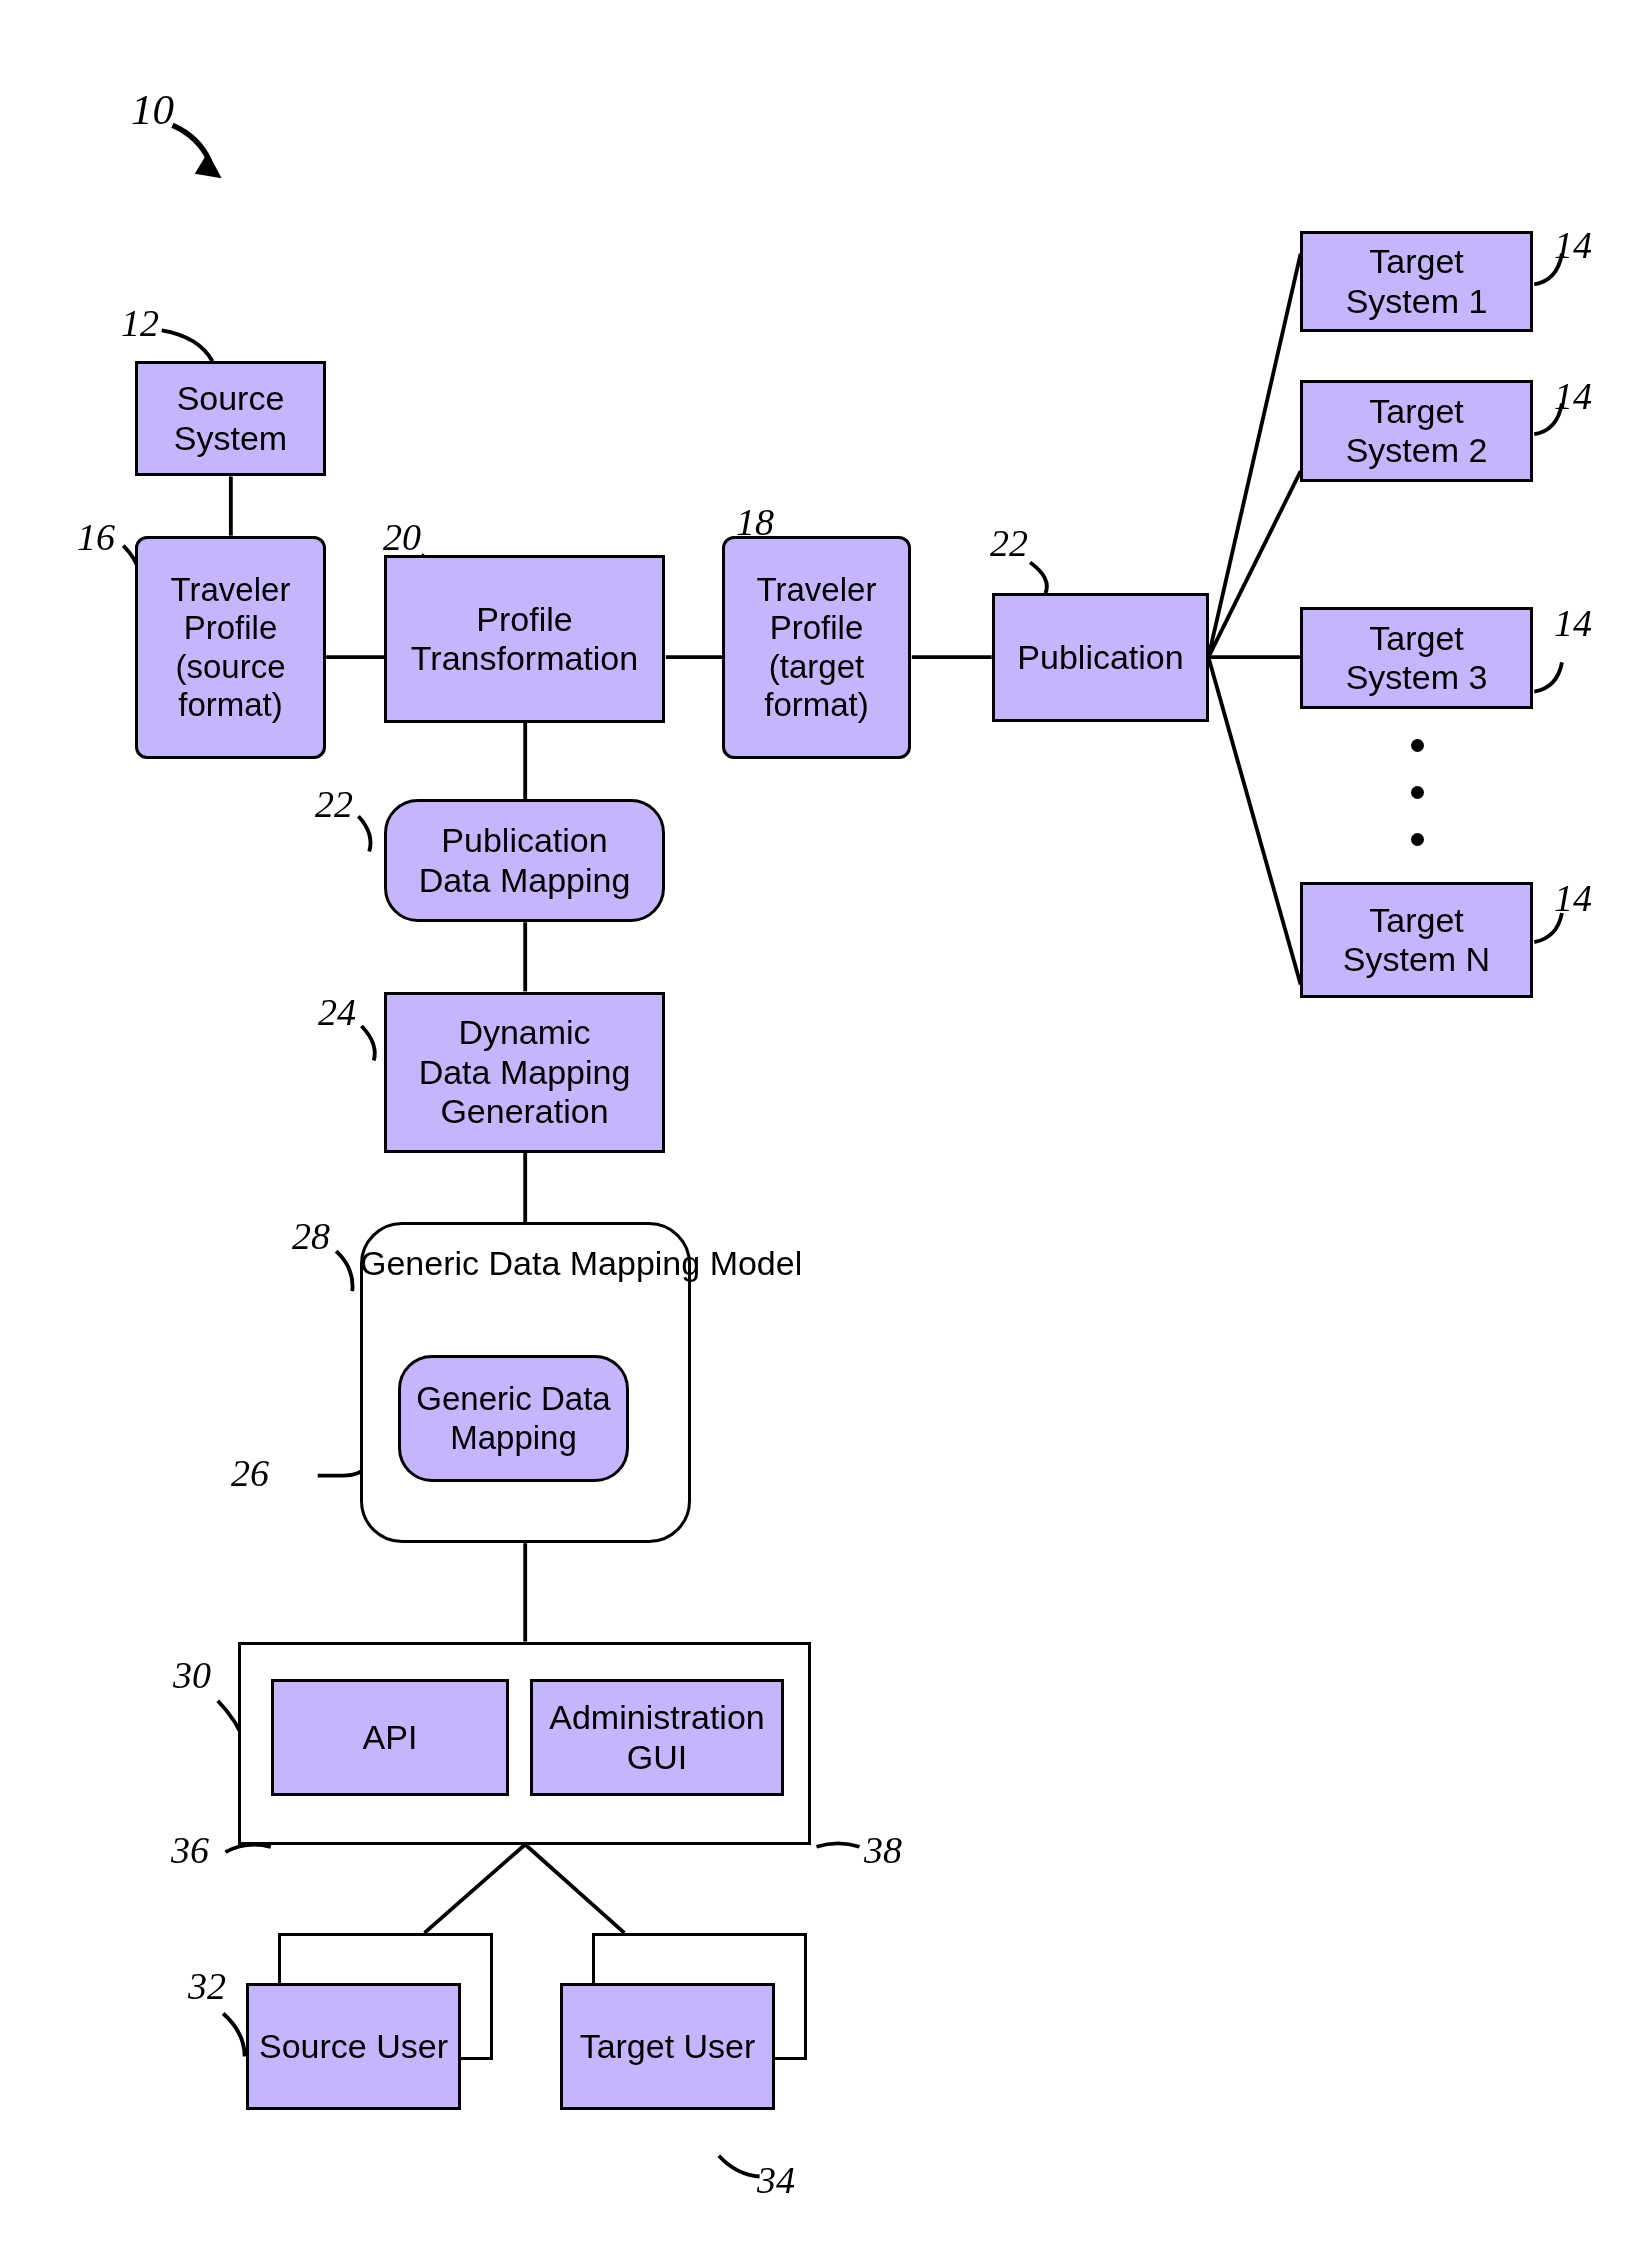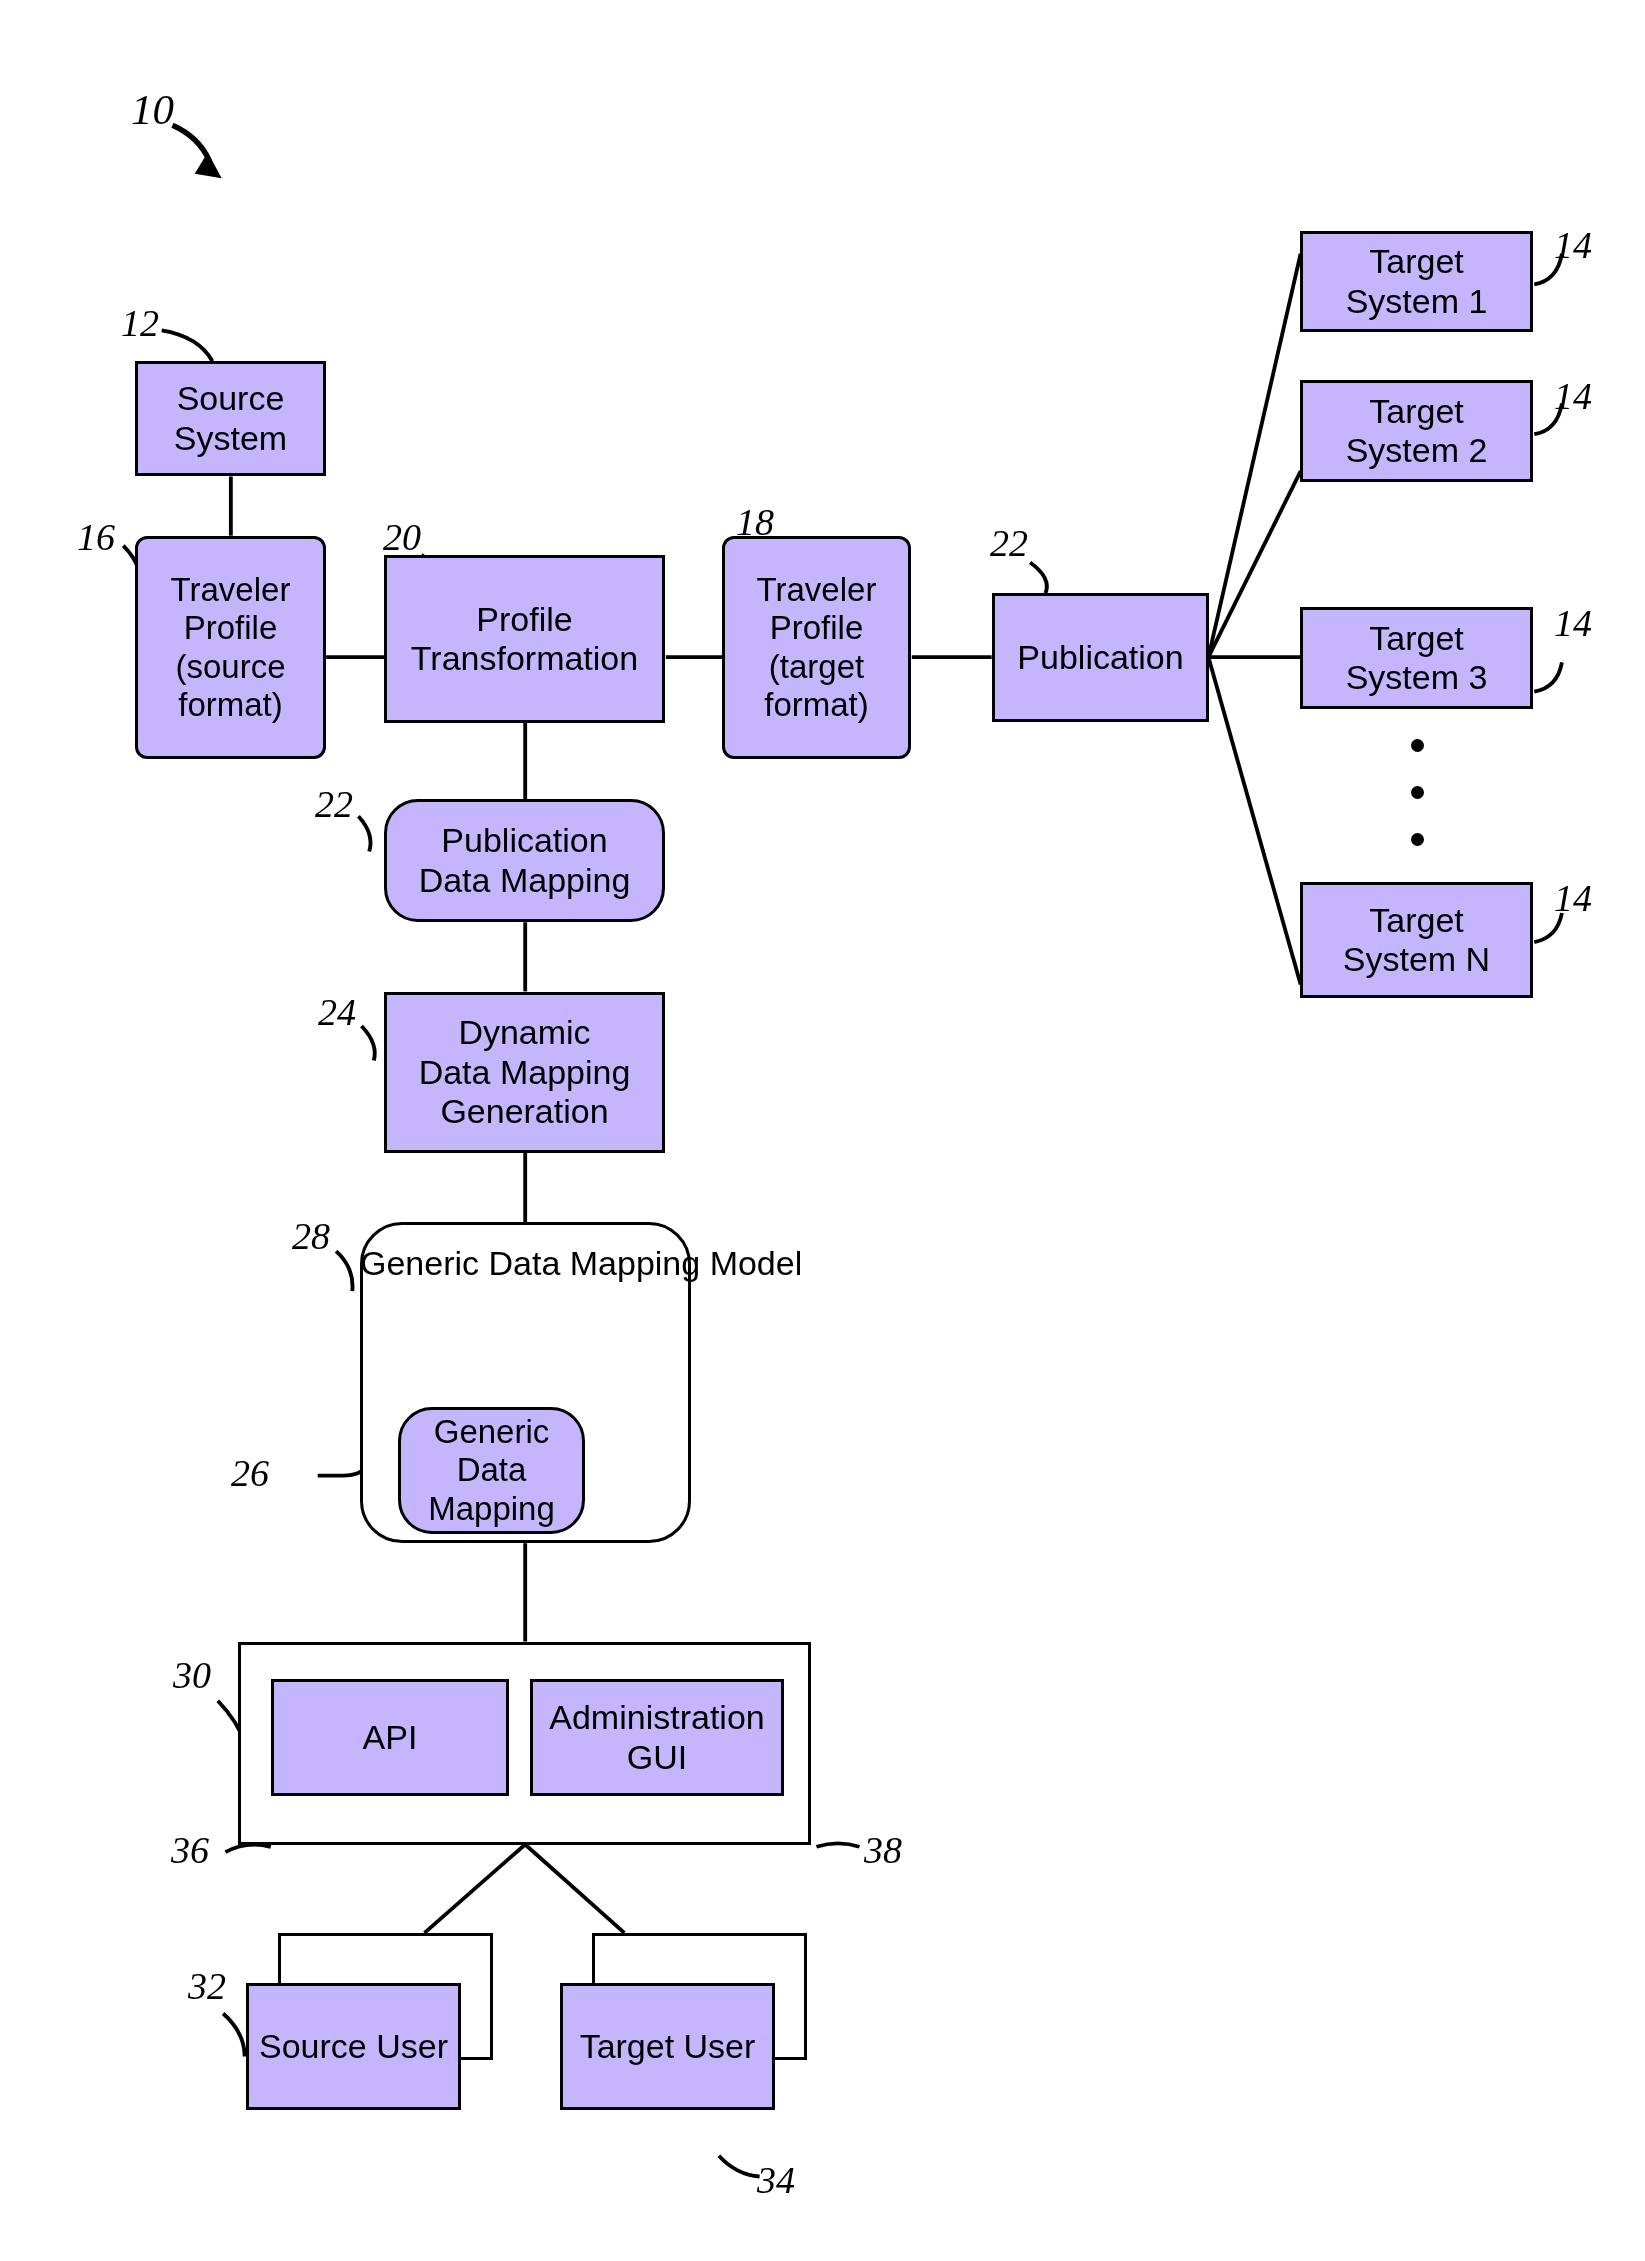--- a/index.html
+++ b/index.html
@@ -200,21 +200,21 @@
   <div class="node" style="left:384px; top:992px; width:281px; height:161px;">Dynamic
 Data Mapping
 Generation</div>
   <div class="refnum" style="left:318px; top:990px;">24</div>
 
   <div class="group-frame rounded-sm" style="left:360px; top:1222px; width:331px; height:321px; border-radius:42px;"></div>
   <div class="group-caption" style="left:360px; top:1244px; width:331px; line-height:1.16;">Generic Data
 Mapping Model</div>
 
   <div class="stack-back rounded-sm" style="left:430px; top:1380px; width:231px; height:127px;"></div>
-  <div class="node rounded-sm" style="left:398px; top:1407px; width:187px; height:127px; font-size:33px;">Generic Data
+  <div class="node rounded-sm" style="left:398px; top:1355px; width:231px; height:127px; font-size:33px;">Generic Data
 Mapping</div>
   <div class="refnum" style="left:231px; top:1451px;">26</div>
   <div class="refnum" style="left:292px; top:1214px;">28</div>
 
   <div class="group-frame" style="left:238px; top:1642px; width:573px; height:203px;"></div>
   <div class="node" style="left:271px; top:1679px; width:238px; height:117px;">API</div>
   <div class="node" style="left:530px; top:1679px; width:254px; height:117px;">Administration
 GUI</div>
   <div class="refnum" style="left:173px; top:1653px;">30</div>
   <div class="refnum" style="left:171px; top:1828px;">36</div>

